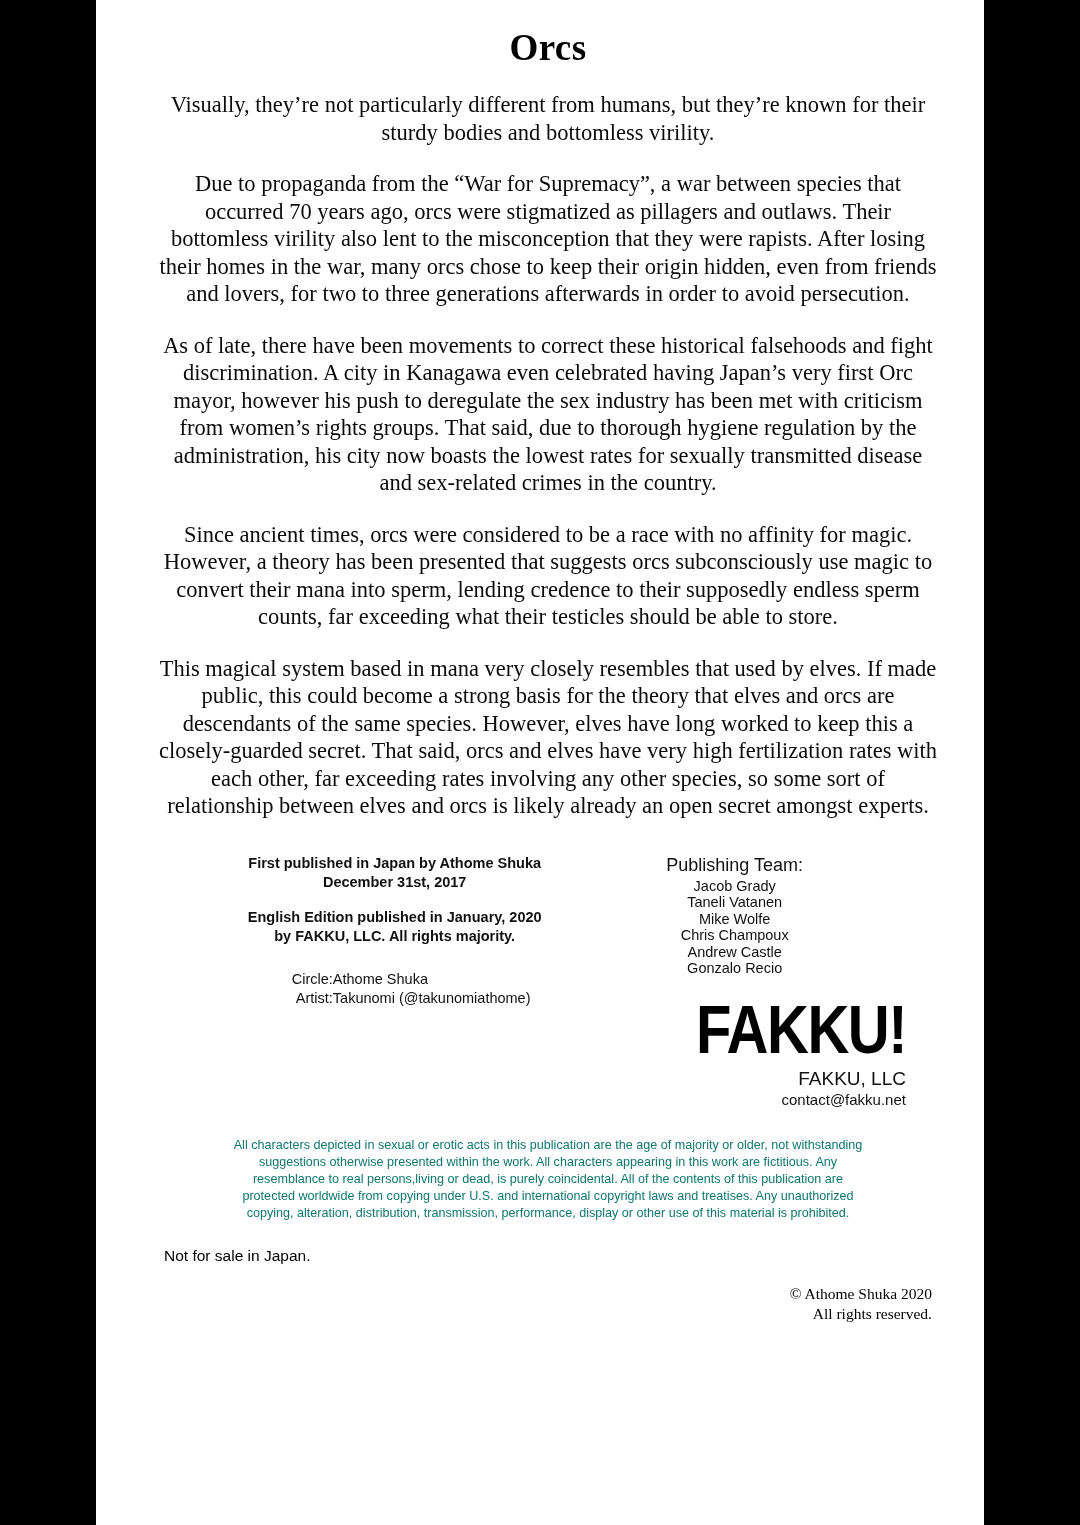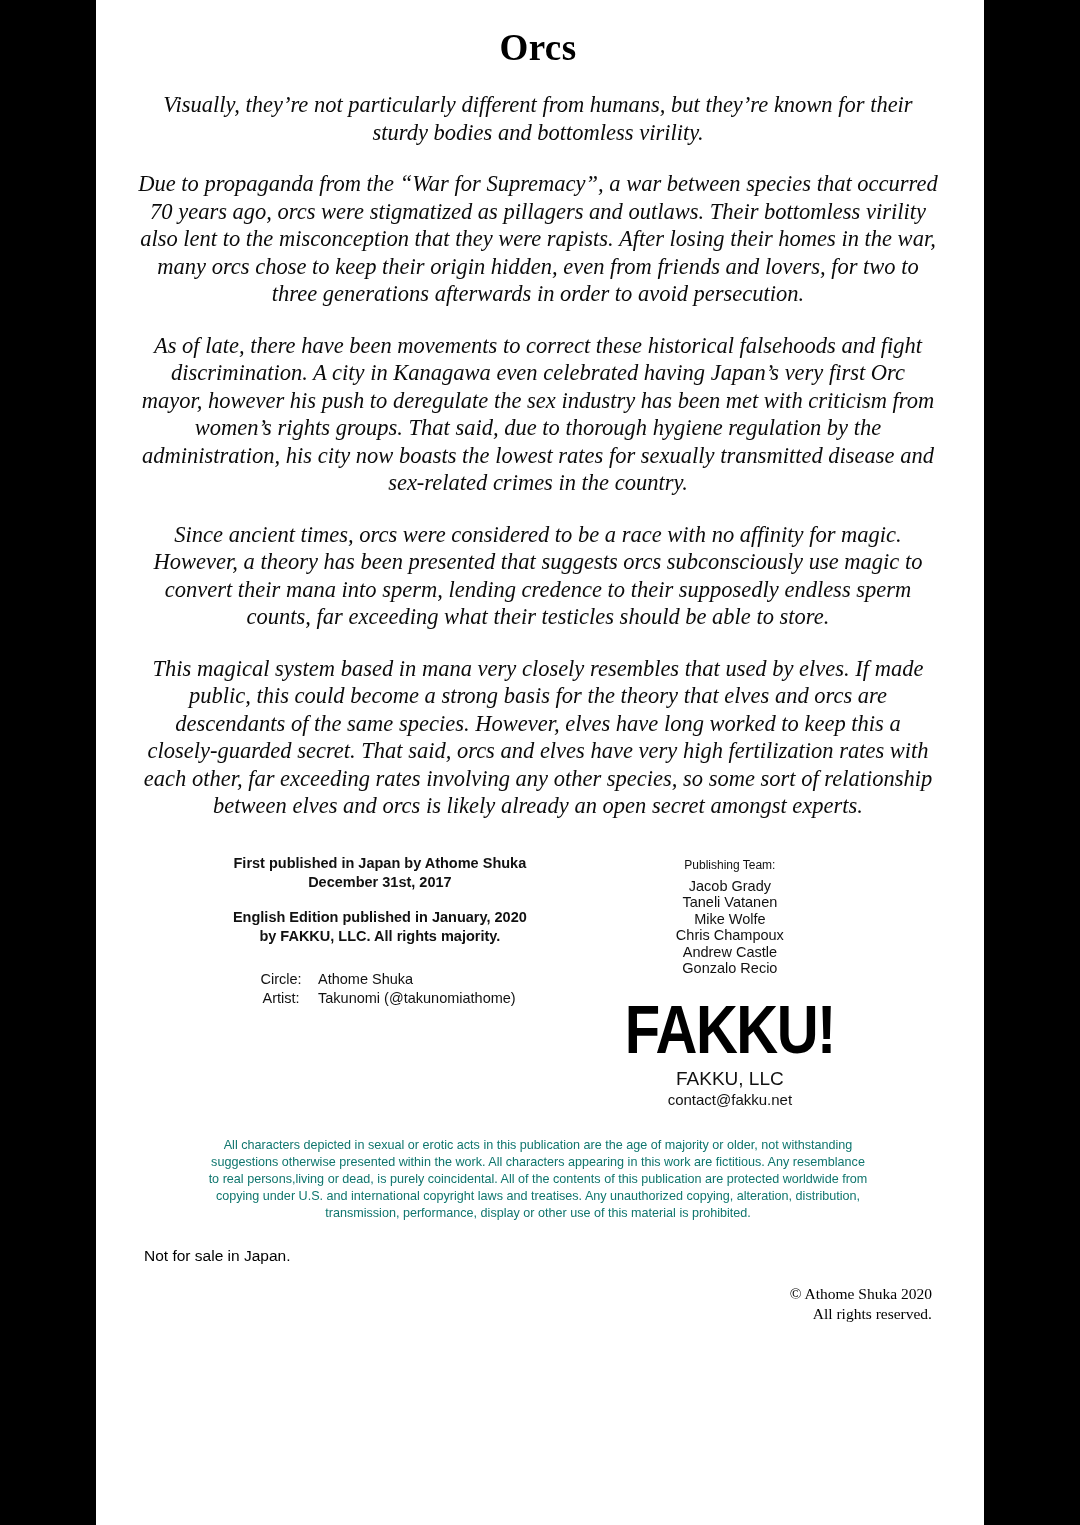--- a/index.html
+++ b/index.html
@@ -15,41 +15,40 @@
   }
   .page {
     position: absolute;
     left: 96px;
     top: 0;
     width: 888px;
     height: 1525px;
     background: #ffffff;
   }
   .inner {
-    padding: 26px 52px 0 48px;
+    padding: 26px 52px 0 68px;
     box-sizing: border-box;
     width: 100%;
   }
   .title {
     text-align: center;
     font-family: "Liberation Serif", serif;
     font-weight: bold;
     font-size: 37px;
     letter-spacing: 0.4px;
     color: #000;
     margin: 0 0 22px 0;
   }
   .body-text p {
     text-align: center;
     font-family: "Liberation Serif", serif;
     font-size: 22.5px;
     line-height: 27.5px;
     color: #0b0b0b;
     margin: 0 0 24px 0;
-    font-style: italic;
   }
   .body-text p.p-wide {
     margin-left: -6px;
     margin-right: -6px;
     text-align: center;
   }
   .colophon {
     margin-top: 34px;
     display: flex;
     flex-direction: row;
@@ -71,45 +70,45 @@
     text-align: center;
     font-size: 14.5px;
     line-height: 17.5px;
     padding-right: 26px;
   }
   .block {
     margin-bottom: 16px;
     font-weight: bold;
   }
   .team-title {
-    font-size: 12px;
+    font-size: 18px;
     line-height: 22px;
     margin-bottom: 2px;
   }
   .team-name {
     font-size: 14.5px;
     line-height: 16.5px;
   }
   .credits {
     margin-top: 8px;
     display: inline-block;
-    text-align: center;
+    text-align: right;
   }
   .credits .row {
     display: flex;
     flex-direction: row;
     line-height: 19px;
   }
   .credits .lbl {
     width: 74px;
     flex: none;
   }
   .logo-wrap {
     margin-top: 18px;
-    text-align: center;
+    text-align: right;
   }
   .fakku-logo {
     font-family: "Liberation Sans", sans-serif;
     font-weight: bold;
     font-size: 58px;
     letter-spacing: -1.5px;
     line-height: 58px;
     color: #000;
     transform: scaleY(1.18);
     transform-origin: center top;

